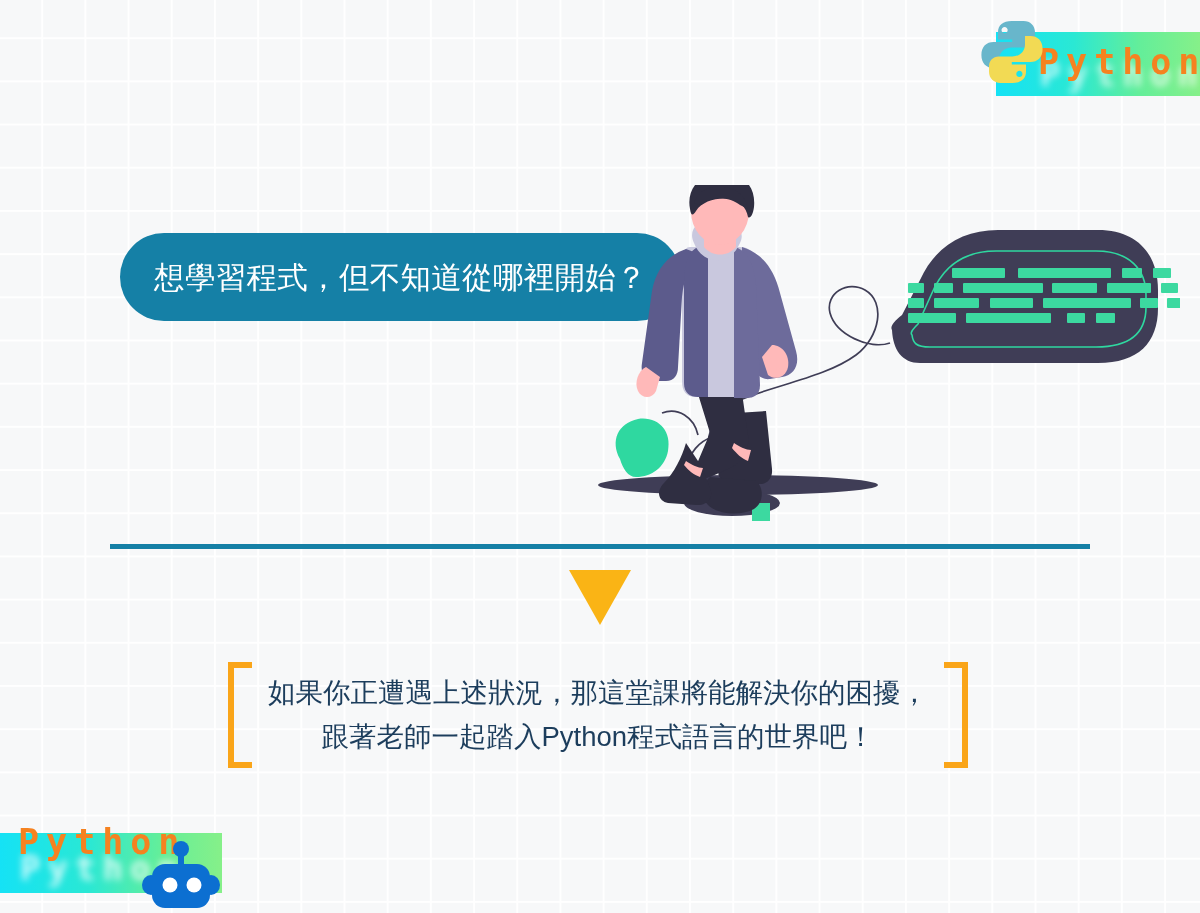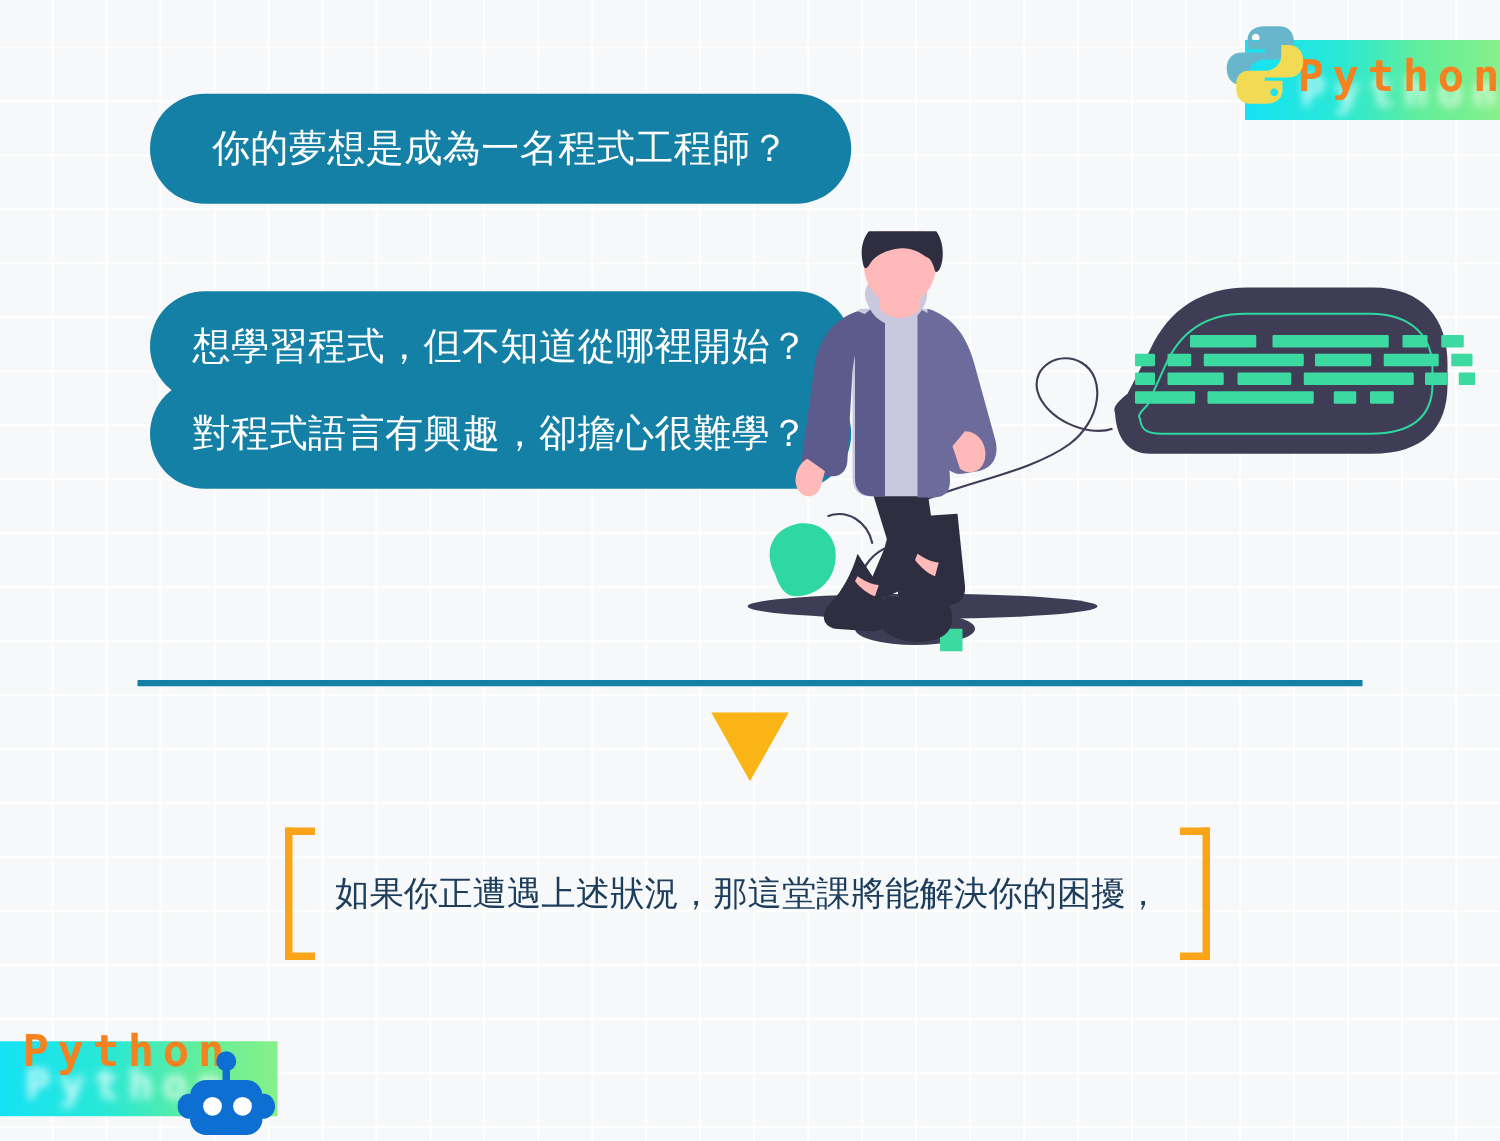--- a/index.html
+++ b/index.html
@@ -215,28 +215,22 @@
     top: 30px;
     width: 78px;
     height: 73px;
   }
 </style>
 </head>
 <body>
 
 <div id="slide">
 
-  <div class="pill" id="pill-0">
-    <span class="pill-label">你的夢想是成為一名程式工程師？</span>
-  </div>
   <div class="pill" id="pill-1">
     <span class="pill-label">想學習程式，但不知道從哪裡開始？</span>
-  </div>
-  <div class="pill" id="pill-2">
-    <span class="pill-label">對程式語言有興趣，卻擔心很難學？</span>
   </div>
 
   <div id="illustration">
     <svg width="590" height="340" viewBox="0 0 590 340" xmlns="http://www.w3.org/2000/svg">
 
       <ellipse cx="148" cy="300" rx="140" ry="10" fill="#3F3D56"></ellipse>
       <ellipse cx="142" cy="318" rx="48" ry="13" fill="#3F3D56"></ellipse>
 
       <path d="M 302 145 C 300 142 303 137 312 130 L 330 95 C 345 62 372 45 408 45 L 508 45 C 548 45 568 70 568 105 L 568 123 C 568 158 548 178 508 178 L 330 178 C 312 178 303 165 302 145 Z" fill="#3F3D56"></path>
       <path d="M 322 150 C 320 148 322 145 328 139 L 342 108 C 354 80 376 66 406 66 L 506 66 C 540 66 556 85 556 110 L 556 122 C 556 148 540 162 506 162 L 340 162 C 326 162 323 158 322 150 Z" fill="none" stroke="#2FD8A0" stroke-width="1.6"></path>
@@ -309,20 +303,21 @@
   </div>
 
   <div id="divider"></div>
   <div id="triangle"></div>
 
   <div id="conclusion">
     <div class="bracket" id="bracket-left"></div>
     <div class="bracket" id="bracket-right"></div>
     <div id="conclusion-text">
       <div class="conclusion-line">如果你正遭遇上述狀況，那這堂課將能解決你的困擾，</div>
+      <div class="conclusion-line">跟著老師一起踏入Python程式語言的世界吧！</div>
     </div>
   </div>
 
   <div id="python-badge-tr">
     <div class="band"></div>
     <div class="ghost">Python</div>
     <div class="wordmark">Python</div>
     <div class="logo">
       <svg width="72" height="72" viewBox="0 0 72 72" xmlns="http://www.w3.org/2000/svg">
         <path d="M35.6 5 C27 5 22 9.3 22 16.2 L22 23.4 L36.2 23.4 L36.2 26 L17.6 26 C10.4 26 5.4 30.6 5.4 39 C5.4 47.4 10.4 52 17.6 52 L23 52 L23 43.6 C23 36.6 28.4 31.5 35.6 31.5 L49.2 31.5 C55 31.5 59 27.2 59 21.6 L59 16.2 C59 9.8 54.3 5 47.6 5 Z M28.6 11 C30.3 11 31.7 12.4 31.7 14.1 C31.7 15.8 30.3 17.2 28.6 17.2 C26.9 17.2 25.5 15.8 25.5 14.1 C25.5 12.4 26.9 11 28.6 11 Z" fill="#68B6CB"></path>

